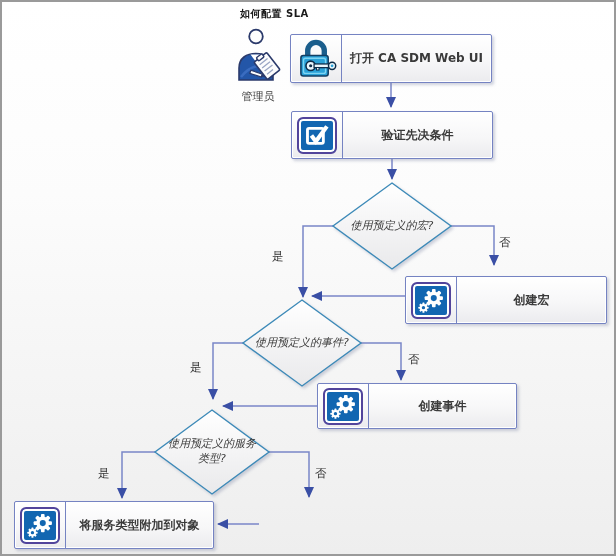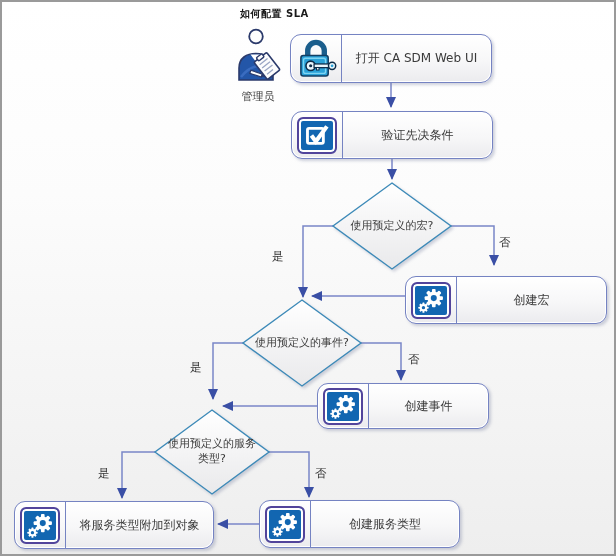--- a/index.html
+++ b/index.html
@@ -8,41 +8,42 @@
     border:2px solid #9a9a9a;overflow:hidden;
     background:linear-gradient(180deg,#ffffff 0%,#fcfcfc 35%,#eeeeee 100%);
   }
   #edges{position:absolute;left:0;top:0;z-index:1;}
   .title{
     position:absolute;left:238px;top:5px;z-index:4;
     font-size:10px;font-weight:bold;color:#1a1a1a;letter-spacing:.5px;
   }
   .node{
     position:absolute;z-index:3;display:flex;align-items:stretch;box-sizing:border-box;
-    border:1px solid #7583c2;border-radius:11px;
+    border:1px solid #7583c2;border-radius:2px;
     background:linear-gradient(180deg,#ffffff 0%,#f7f7f8 55%,#ebebee 100%);
     box-shadow:2px 2px 3px rgba(120,130,160,.35), inset 0 0 0 1px #ffffff;
+    font-weight:bold;
   }
   .icon-cell{
     width:50px;flex:0 0 50px;display:flex;align-items:center;justify-content:center;
     border-right:1px solid #7583c2;
   }
   .tile{
     width:40px;height:37px;border-radius:6px;background:#1266b1;
     border:2px solid #52449b;box-shadow:inset 0 0 0 2px #ffffff;
     display:flex;align-items:center;justify-content:center;box-sizing:border-box;
   }
   .tile svg{width:30px;height:27px;}
   .node .label{
     flex:1;display:flex;align-items:center;justify-content:center;
     font-size:12px;color:#3a3a3a;text-align:center;padding:2px;
   }
   .dlabel{
     position:absolute;z-index:3;display:flex;align-items:center;justify-content:center;
-    font-size:11px;color:#3a3a3a;text-align:center;line-height:1.35;
+    font-size:11px;color:#3a3a3a;text-align:center;line-height:1.35;font-style:italic;
   }
   .elabel{position:absolute;z-index:4;font-size:11.5px;color:#333;}
   .actor{position:absolute;left:231px;top:26px;width:50px;z-index:3;text-align:center;}
   .actor-label{margin-top:3px;font-size:11px;color:#404040;}
   .lock-cell svg{width:43px;height:39px;}
 </style>
 </head>
 <body>
 
 <div id="canvas">
@@ -152,21 +153,21 @@
       <div class="tile">
         <svg viewBox="0 0 36 34">
           <use href="#gearBig" transform="translate(21.5,14)"></use>
           <use href="#gearBig" transform="translate(8.5,26) scale(0.55)"></use>
         </svg>
       </div>
     </div>
     <div class="label">创建宏</div>
   </div>
 
-  <div class="node" style="left:315px;top:381px;width:172px;height:46px">
+  <div class="node" style="left:315px;top:381px;width:200px;height:46px">
     <div class="icon-cell">
       <div class="tile">
         <svg viewBox="0 0 36 34">
           <use href="#gearBig" transform="translate(21.5,14)"></use>
           <use href="#gearBig" transform="translate(8.5,26) scale(0.55)"></use>
         </svg>
       </div>
     </div>
     <div class="label">创建事件</div>
   </div>
@@ -176,31 +177,20 @@
       <div class="tile">
         <svg viewBox="0 0 36 34">
           <use href="#gearBig" transform="translate(21.5,14)"></use>
           <use href="#gearBig" transform="translate(8.5,26) scale(0.55)"></use>
         </svg>
       </div>
     </div>
     <div class="label">将服务类型附加到对象</div>
   </div>
 
-  <div class="node" style="left:257px;top:498px;width:201px;height:48px">
-    <div class="icon-cell">
-      <div class="tile">
-        <svg viewBox="0 0 36 34">
-          <use href="#gearBig" transform="translate(21.5,14)"></use>
-          <use href="#gearBig" transform="translate(8.5,26) scale(0.55)"></use>
-        </svg>
-      </div>
-    </div>
-    <div class="label">创建服务类型</div>
-  </div>
 
   <div class="dlabel" style="left:330px;top:206px;width:120px;height:36px">使用预定义的宏?</div>
   <div class="dlabel" style="left:162px;top:430px;width:96px;height:40px">使用预定义的服务类型?</div>
   <div class="dlabel" style="left:240px;top:323px;width:120px;height:36px">使用预定义的事件?</div>
 
   <div class="elabel" style="left:270px;top:247px">是</div>
   <div class="elabel" style="left:497px;top:233px">否</div>
   <div class="elabel" style="left:188px;top:358px">是</div>
   <div class="elabel" style="left:406px;top:350px">否</div>
   <div class="elabel" style="left:96px;top:464px">是</div>

